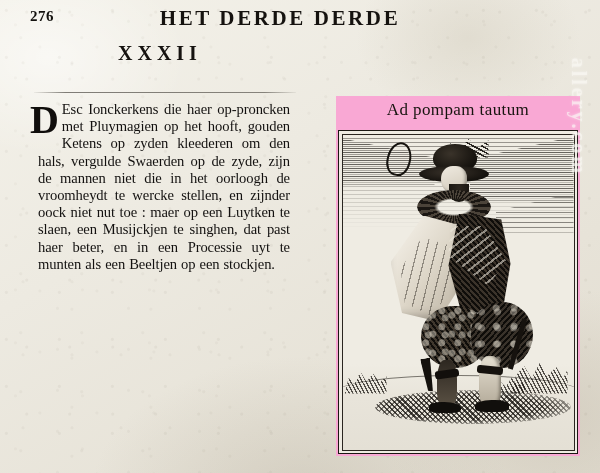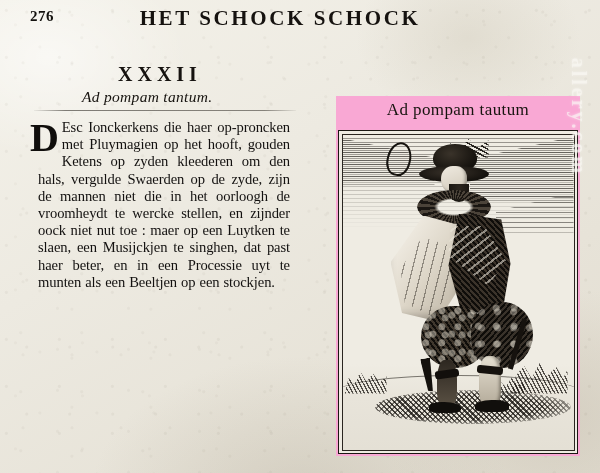--- a/index.html
+++ b/index.html
@@ -37,21 +37,21 @@
     position:absolute;left:30px;top:8px;
     font-size:15px;font-weight:700;letter-spacing:.5px;
     color:#14120f;font-family:"Liberation Serif",serif;
   }
   .runhead{
     position:absolute;left:0;right:0;top:6px;text-align:center;
     font-size:21px;letter-spacing:2.6px;font-weight:700;
     color:#15120f;padding-right:40px;
   }
   .chapnum{
-    position:absolute;left:118px;top:63px;
+    position:absolute;left:118px;top:42px;
     font-size:20px;letter-spacing:5px;font-weight:700;color:#15120f;
   }
 
   
   .col{position:absolute;left:30px;top:88px;width:268px;}
   .lat-caption{
     font-style:italic;font-size:15.5px;color:#16130f;
     margin-left:52px;letter-spacing:.3px;
   }
   .rule{
@@ -260,25 +260,24 @@
     white-space:nowrap;pointer-events:none;z-index:40;
   }
 </style>
 </head>
 <body>
 
 <div class="paper"></div>
 <div class="grain"></div>
 
 <div class="folio">276</div>
-<div class="runhead">HET SCHOCK SCHOCK</div>
+<div class="runhead">HET DERDE DERDE</div>
 <div class="chapnum">XXXII</div>
 
 <div class="col">
-  <div class="lat-caption">Ad pompam tantum.</div>
   <div class="rule"></div>
   <div class="body">
     <span class="dropcap">D</span>
     <p>Esc Ionckerkens die haer op-proncken met Pluymagien op het hooft, gouden Ketens op zyden kleederen om den hals, vergulde Swaerden op de zyde, zijn de mannen niet die in het oorloogh de vroomheydt te wercke stellen, en zijnder oock niet nut toe : maer op een Luytken te slaen, een Musijckjen te singhen, dat past haer beter, en in een Processie uyt te munten als een Beeltjen op een stockjen.</p>
   </div>
 </div>
 
 <div class="plate">
   <div class="plate-title">Ad pompam tautum</div>
 

